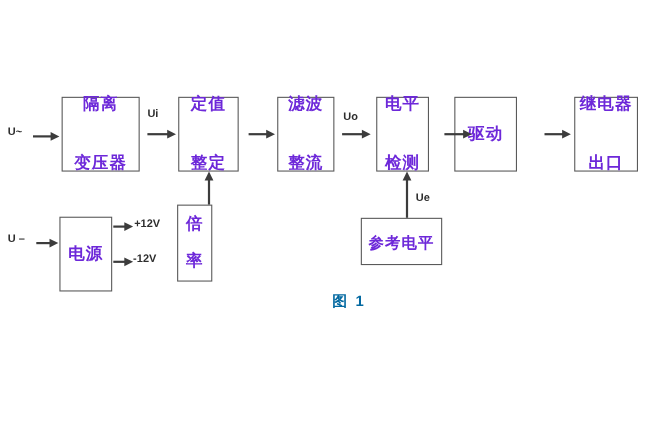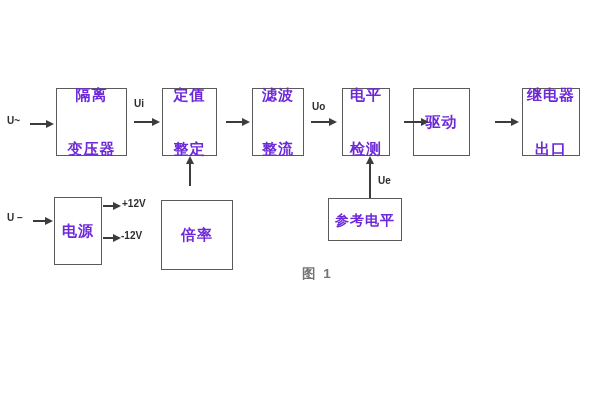--- a/index.html
+++ b/index.html
@@ -34,21 +34,21 @@
   .box.one-line span { line-height: 18px; }
   .sig {
     position: absolute;
     color: #2e2e2e;
     font-size: 10px;
     font-weight: 600;
     white-space: nowrap;
   }
   .caption {
     position: absolute;
-    color: #737373;
+    color: #0369a1;
     font-size: 13.5px;
     font-weight: 600;
     letter-spacing: 2px;
   }
   .arrow-r {
     position: absolute;
     height: 1.6px;
     background: #3c3c3c;
   }
   .arrow-r::after {
@@ -108,21 +108,21 @@
 
   <div class="box two-line" style="left:522px; top:88px; width:58px; height:68px">
     <span>继电器</span>
     <span>出口</span>
   </div>
 
   <div class="box one-line" style="left:54px; top:197px; width:48px; height:68px">
     <span>电源</span>
   </div>
 
-  <div class="box two-line" style="left:161px; top:200px; width:72px; height:70px">
+  <div class="box two-line" style="left:161px; top:186px; width:32px; height:70px">
     <span>倍率</span>
   </div>
 
   <div class="box one-line" style="left:328px; top:198px; width:74px; height:43px; font-size:14px">
     <span>参考电平</span>
   </div>
 
   <span class="sig" style="left:7px;   top:115px">U~</span>
   <span class="sig" style="left:7px;   top:212px">U –</span>
   <span class="sig" style="left:134px; top:98px">Ui</span>

